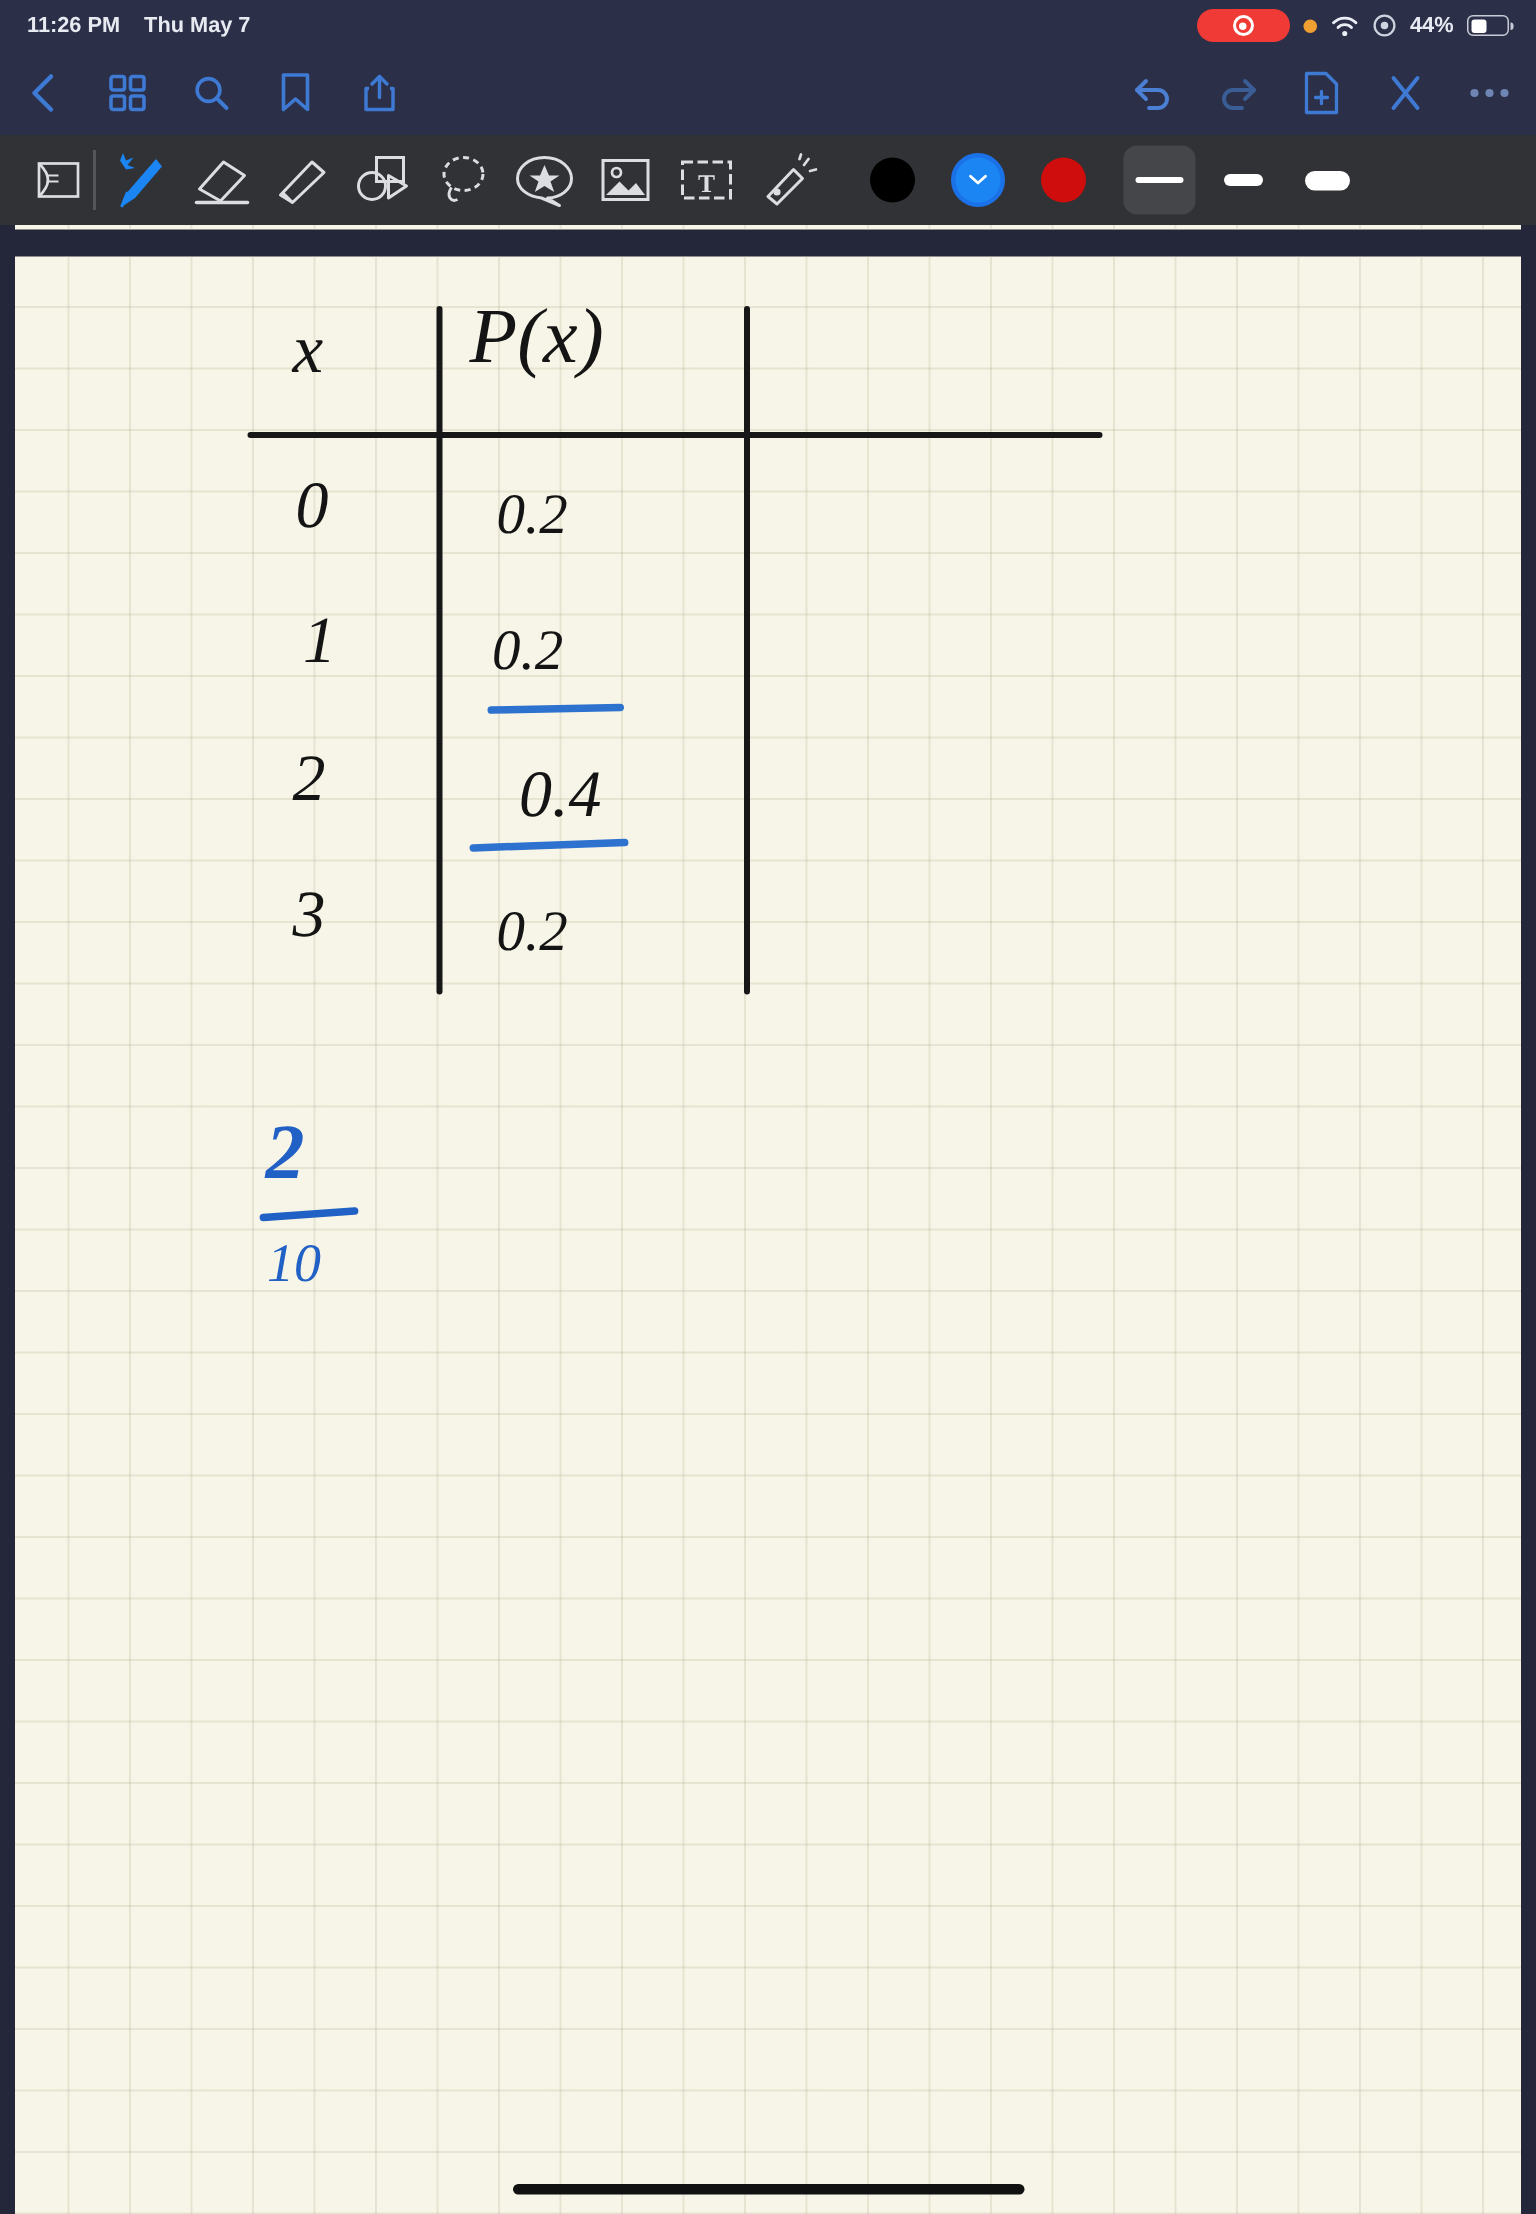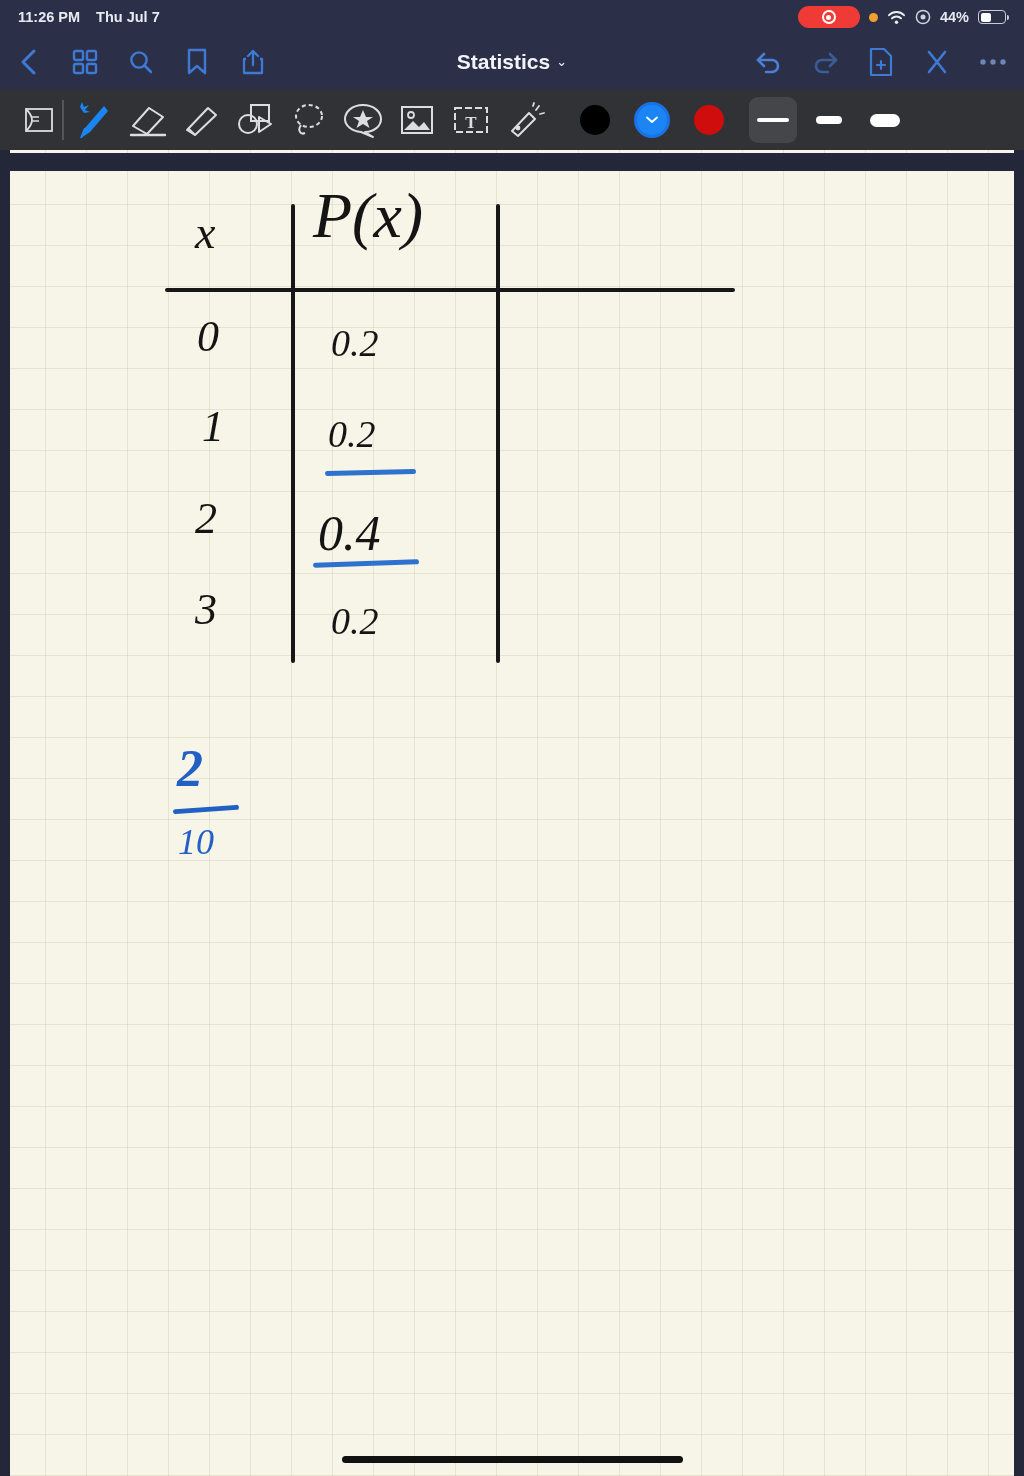--- a/index.html
+++ b/index.html
@@ -112,21 +112,21 @@
   }
 </style>
 </head>
 <body>
 
 <div id="app">
 
   <div class="statusbar">
     <div class="status-left">
       <span>11:26 PM</span>
-      <span>Thu Jul 7</span>
+      <span>Thu May 7</span>
     </div>
     <div class="status-right">
       <div class="rec-pill">
         <span class="ring">
             <i></i>
           </span>
       </div>
       <span class="orange-dot"></span>
       <svg width="19" height="15" viewBox="0 0 19 15">
         <path d="M2 5.2 A10.5 10.5 0 0 1 17 5.2" stroke="#eceef6" stroke-width="1.9" fill="none" stroke-linecap="round"></path>
@@ -172,23 +172,20 @@
       </span>
       <span class="nav-ico">
         <svg width="24" height="28" viewBox="0 0 24 28">
           <path d="M5 11 H3 V25 H21 V11 H19" stroke="#3e79d4" stroke-width="2.3" fill="none" stroke-linejoin="round"></path>
           <path d="M12 17 V3" stroke="#3e79d4" stroke-width="2.3" stroke-linecap="round"></path>
           <path d="M7 8 L12 3 L17 8" stroke="#3e79d4" stroke-width="2.3" fill="none" stroke-linecap="round" stroke-linejoin="round"></path>
         </svg>
       </span>
     </div>
 
-    <div class="nav-title">
-      <span>Statistics</span><span class="chev">⌄</span>
-    </div>
 
     <div class="nav-right">
       <span class="nav-ico">
         <svg width="28" height="26" viewBox="0 0 28 26">
           <path d="M9 5 L3 11 L9 17" stroke="#4a7fd4" stroke-width="2.6" fill="none" stroke-linecap="round" stroke-linejoin="round"></path>
           <path d="M3 11 H17 A6 6 0 0 1 17 23 H11" stroke="#4a7fd4" stroke-width="2.6" fill="none" stroke-linecap="round"></path>
         </svg>
       </span>
       <span class="nav-ico">
         <svg width="28" height="26" viewBox="0 0 28 26">
@@ -319,35 +316,35 @@
     </div>
   </div>
 
   <div class="canvas-area">
 
     <div class="paper prev"></div>
 
     <div class="paper cur">
 
       <div class="hw" style="left:185px; top:35px; font-size:46px;">x</div>
-      <div class="hw" style="left:303px; top:8px; font-size:64px;">P(x)</div>
+      <div class="hw" style="left:303px; top:24px; font-size:52px;">P(x)</div>
 
       <div class="rule-h" style="left:155px; top:117px; width:570px; height:4px;"></div>
       <div class="rule-v" style="left:281px; top:33px; width:4px; height:459px;"></div>
       <div class="rule-v" style="left:486px; top:33px; width:4px; height:459px;"></div>
 
       <div class="hw" style="left:187px; top:140px; font-size:44px;">0</div>
       <div class="hw" style="left:321px; top:150px; font-size:38px;">0.2</div>
 
       <div class="hw" style="left:192px; top:230px; font-size:44px;">1</div>
       <div class="hw" style="left:318px; top:241px; font-size:38px;">0.2</div>
       <div class="blue-line" style="left:315px; top:299px; width:91px; height:5px; transform:rotate(-1.2deg);"></div>
 
       <div class="hw" style="left:185px; top:322px; font-size:44px;">2</div>
-      <div class="hw" style="left:308px; top:333px; font-size:50px;">0.4</div>
+      <div class="hw" style="left:336px; top:333px; font-size:44px;">0.4</div>
       <div class="blue-line" style="left:303px; top:390px; width:106px; height:5px; transform:rotate(-2deg);"></div>
 
       <div class="hw" style="left:185px; top:413px; font-size:44px;">3</div>
       <div class="hw" style="left:321px; top:428px; font-size:38px;">0.2</div>
 
       <div class="hw" style="left:167px; top:568px; font-size:52px; color:#2160c4; font-weight:bold;">2</div>
       <div class="blue-line" style="left:163px; top:636px; width:66px; height:5px; background:#2160c4; transform:rotate(-4deg);"></div>
       <div class="hw" style="left:168px; top:650px; font-size:36px; color:#2160c4; font-weight:normal;">10</div>
 
     </div>

